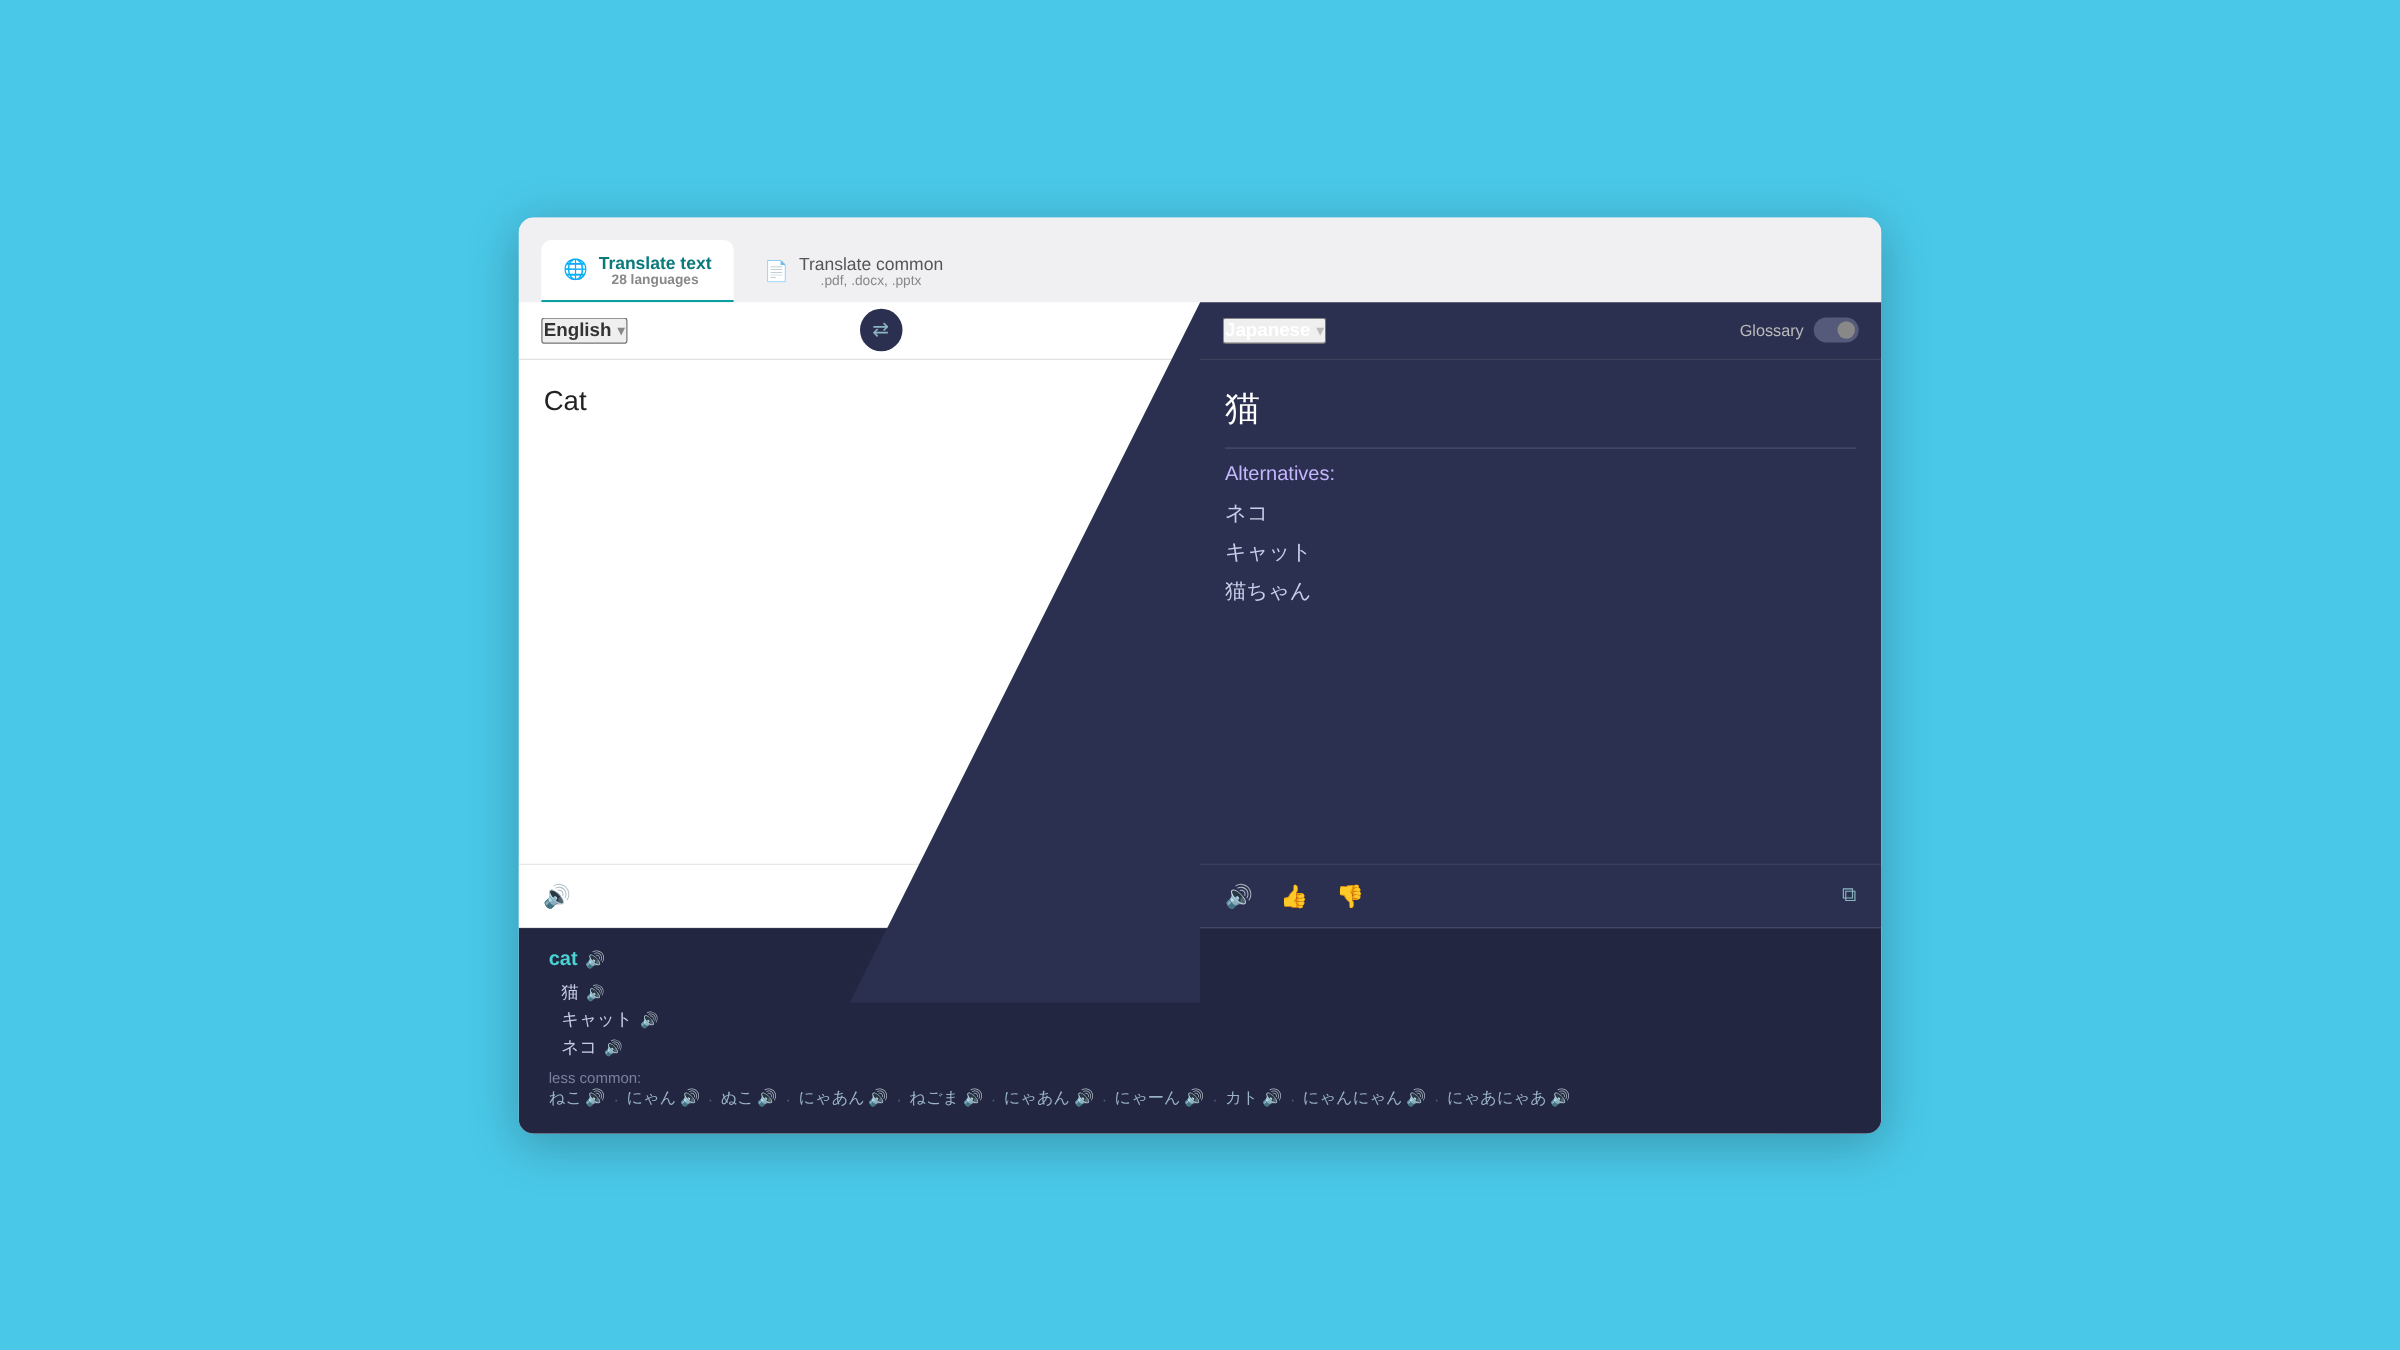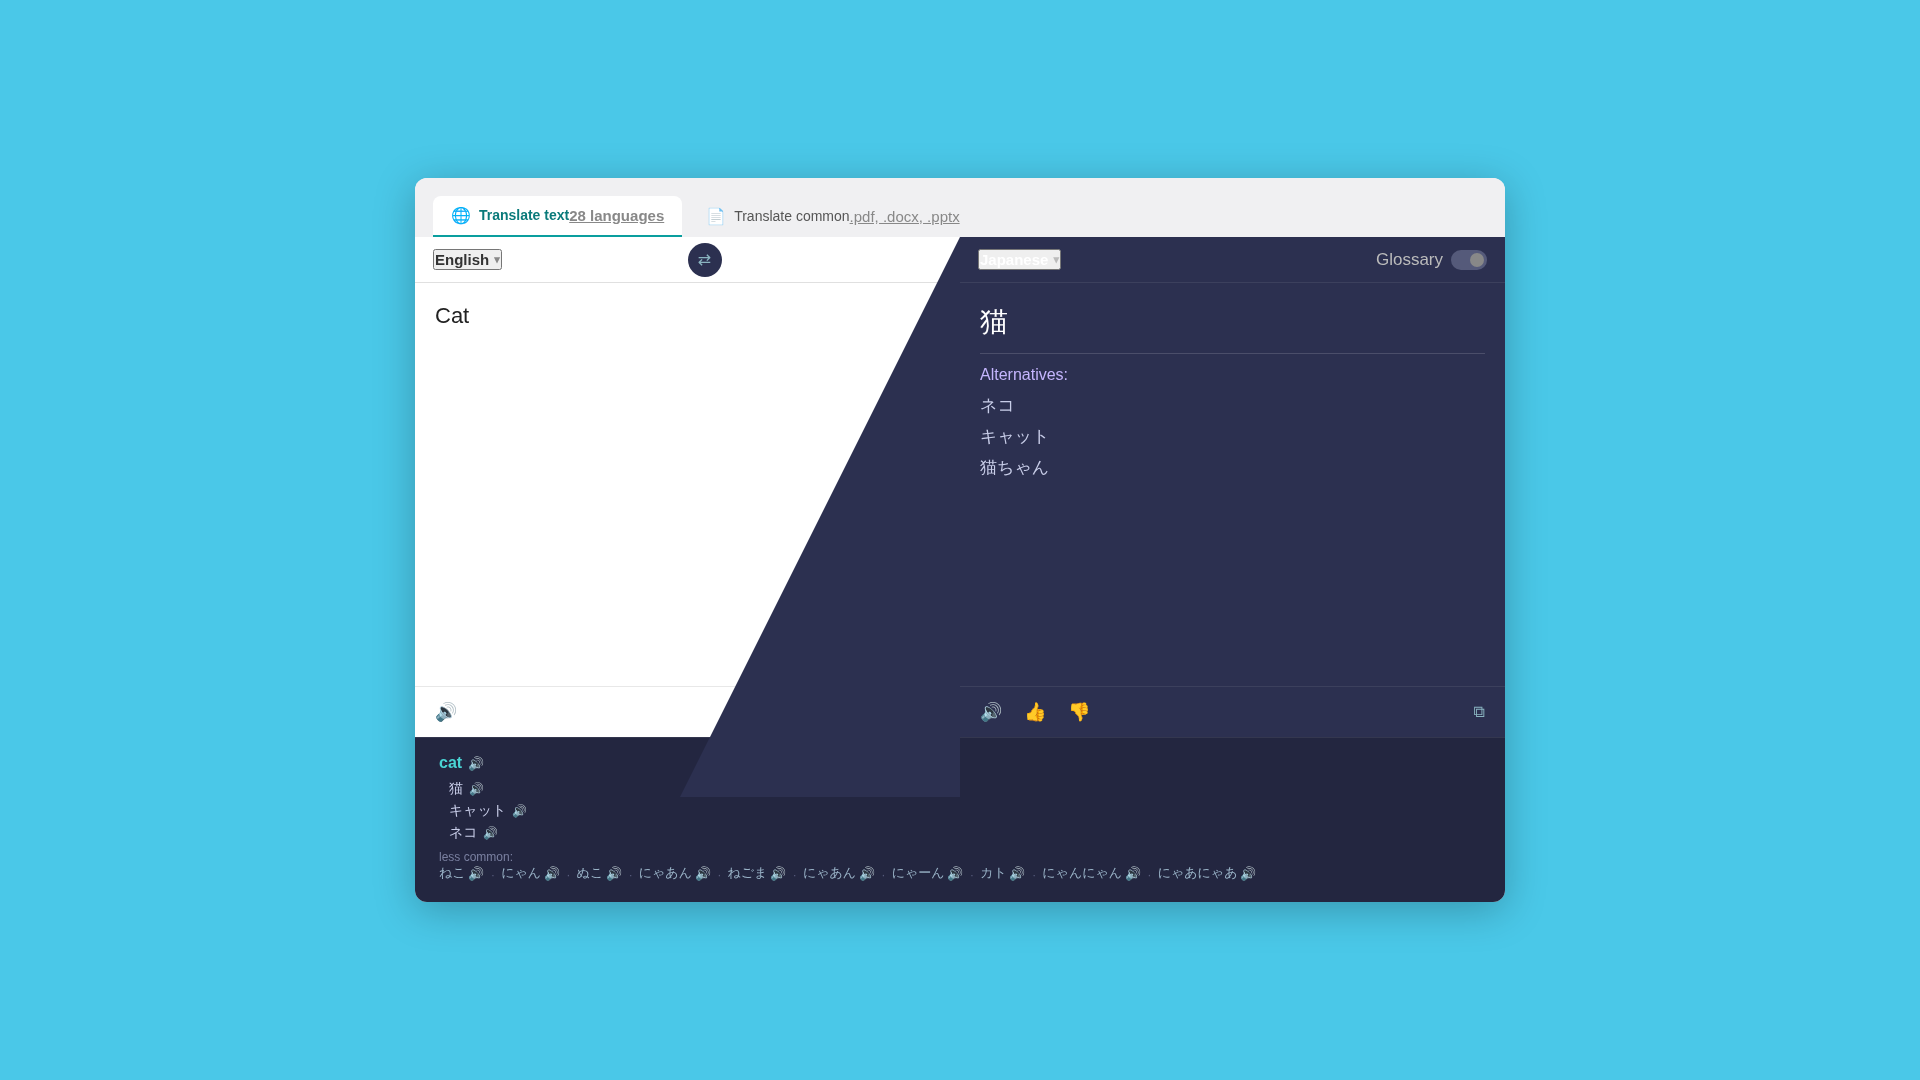--- a/index.html
+++ b/index.html
@@ -59,29 +59,28 @@
     .tab-icon {
       font-size: 16px;
       color: #0a9e9e;
     }
 
     .tab-inactive .tab-icon {
       color: #666;
     }
 
     .tab-subtitle {
-      font-size: 15px;
+      font-size: 11px;
       color: #888;
       display: block;
-      text-decoration: underline;
     }
 
     .tab-label-wrap {
       display: flex;
-      flex-direction: row;
+      flex-direction: column;
     }
 
     
     .translation-area {
       display: flex;
       position: relative;
       height: 500px;
     }
 
     
@@ -171,21 +170,21 @@
       color: #8ab4c0;
       font-size: 16px;
       z-index: 10;
     }
 
     .glossary-bar {
       margin-left: auto;
       display: flex;
       align-items: center;
       gap: 8px;
-      font-size: 17px;
+      font-size: 13px;
       color: #bbb;
     }
 
     .toggle-switch {
       width: 36px;
       height: 20px;
       background: #555a7a;
       border-radius: 10px;
       position: relative;
       cursor: pointer;

